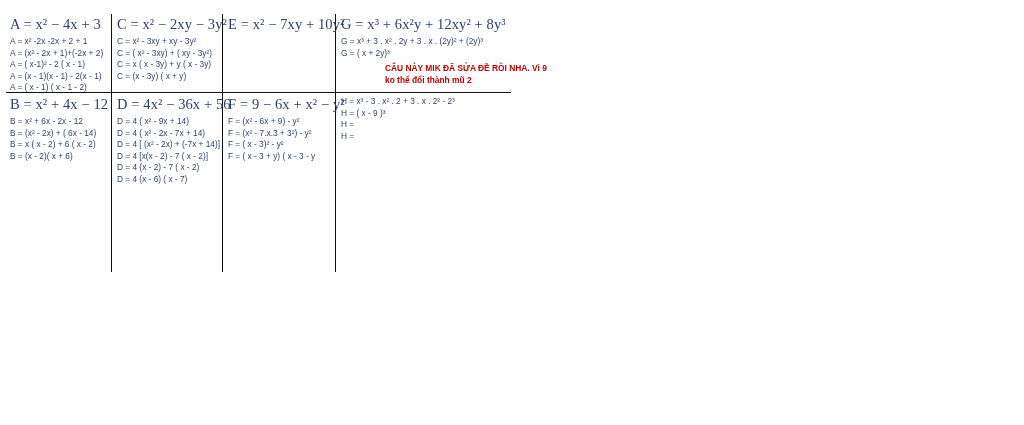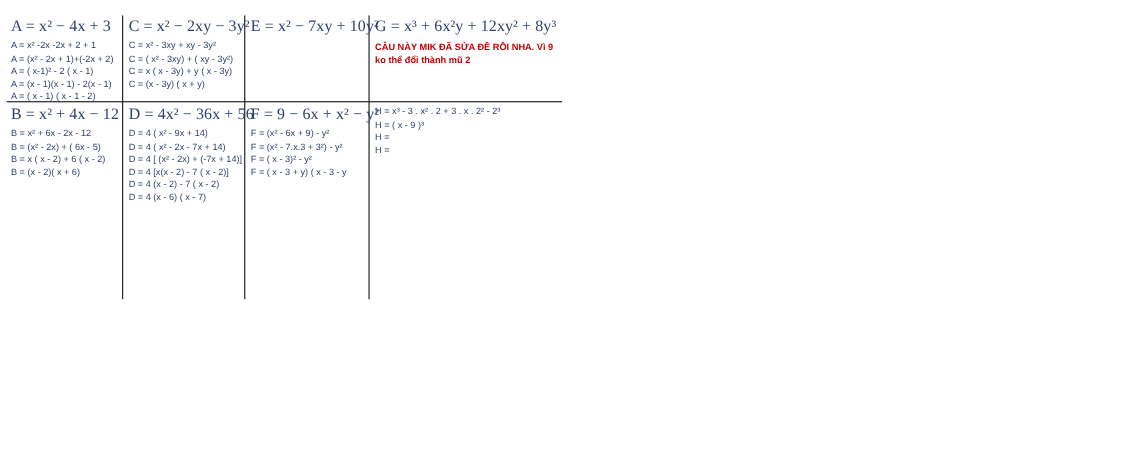--- a/index.html
+++ b/index.html
@@ -76,20 +76,21 @@
     white-space: nowrap;
   }
   .steps div { white-space: nowrap; }
   .note {
     font-family: "Liberation Sans", sans-serif;
     font-size: 8.4px;
     font-weight: bold;
     color: #c00000;
     line-height: 11.5px;
     margin-top: 4px;
+    margin-left: 44px;
   }
   .note div { white-space: nowrap; }
 </style>
 </head>
 <body>
 
 <div class="sheet">
   <div class="grid">
 
     <div class="vline v1"></div>
@@ -117,31 +118,35 @@
         <div>C = (x - 3y) ( x + y)</div>
       </div>
     </div>
 
     <div class="cell row1 c3">
       <div class="title">E = x² − 7xy + 10y²</div>
     </div>
 
     <div class="cell row1 c4">
       <div class="title">G = x³ + 6x²y + 12xy² + 8y³</div>
+      <div class="steps">
+        <div>G = x³ + 3 . x² . 2y + 3 . x . (2y)² + (2y)³</div>
+        <div>G = ( x + 2y)³</div>
+      </div>
       <div class="note">
         <div>CÂU NÀY MIK ĐÃ SỬA ĐỀ RỒI NHA. Vì 9</div>
         <div>ko thể đổi thành mũ 2</div>
       </div>
     </div>
 
     <div class="cell row2 c1">
       <div class="title">B = x² + 4x − 12</div>
       <div class="steps">
         <div>B = x² + 6x - 2x - 12</div>
-        <div>B = (x² - 2x) + ( 6x - 5)</div>
+        <div>B = (x² - 2x) + ( 6x - 14)</div>
         <div>B = x ( x - 2) + 6 ( x - 2)</div>
         <div>B = (x - 2)( x + 6)</div>
       </div>
     </div>
 
     <div class="cell row2 c2">
       <div class="title">D = 4x² − 36x + 56</div>
       <div class="steps">
         <div>D = 4 ( x² - 9x + 14)</div>
         <div>D = 4 ( x² - 2x - 7x + 14)</div>

